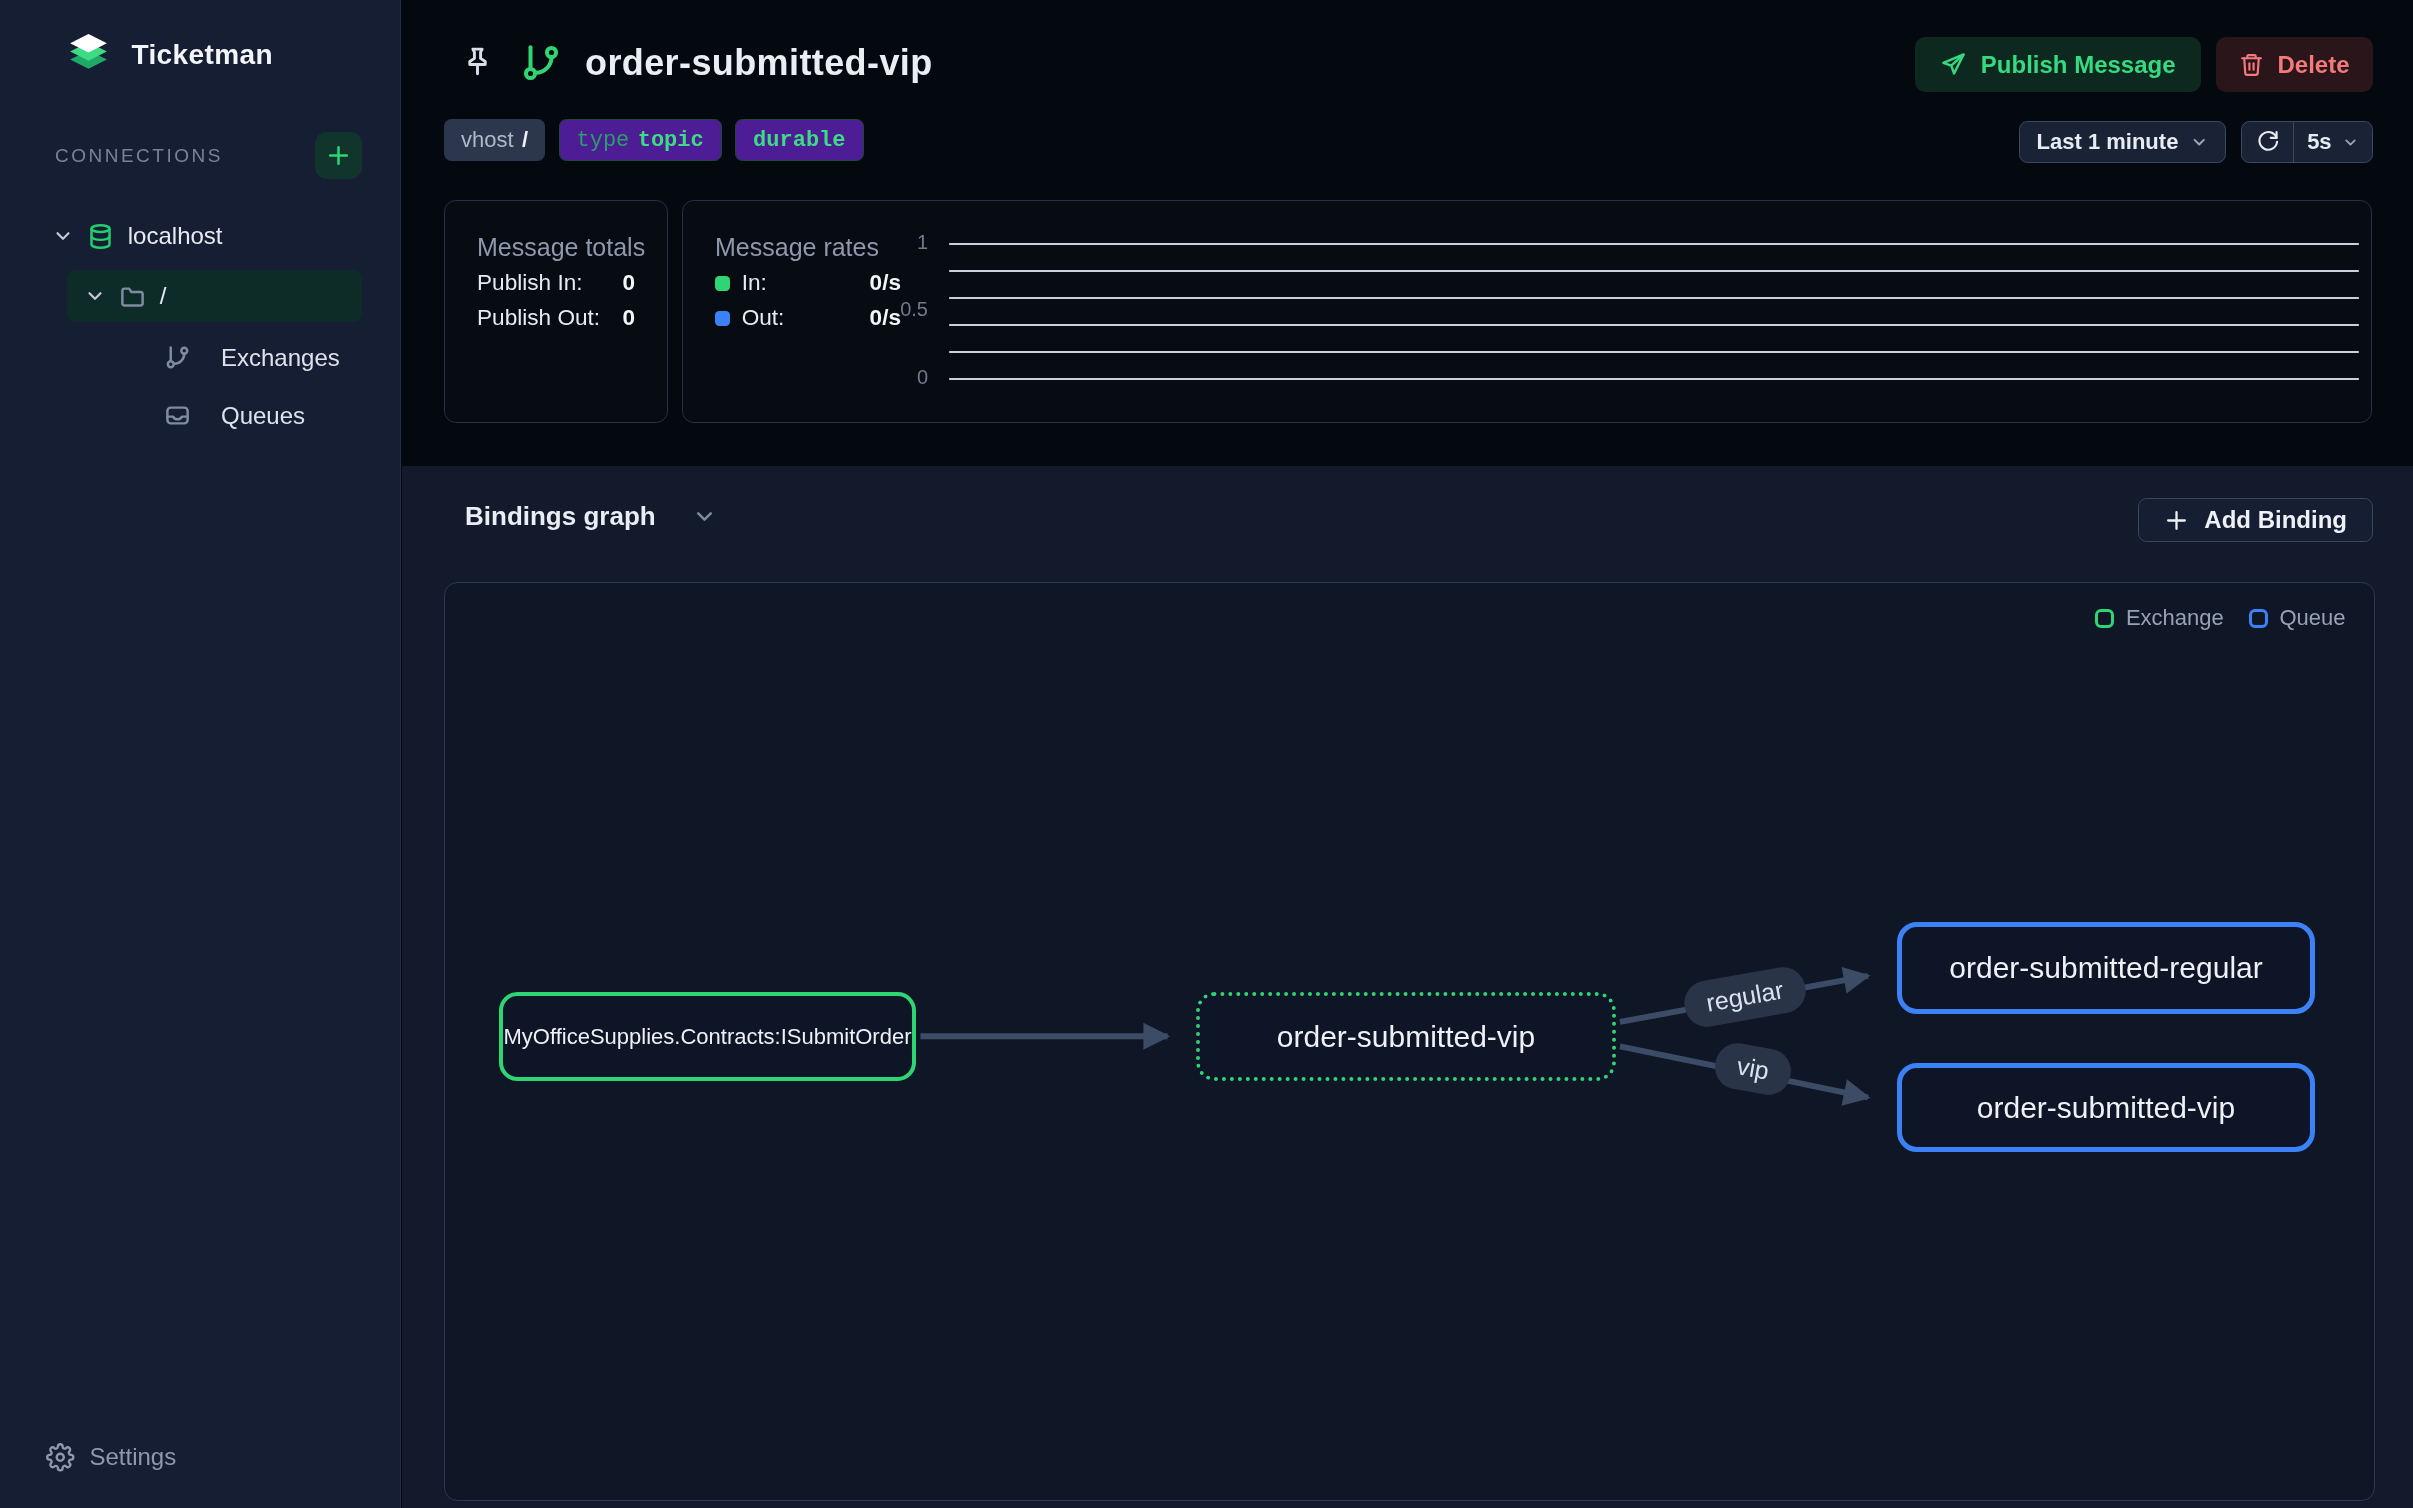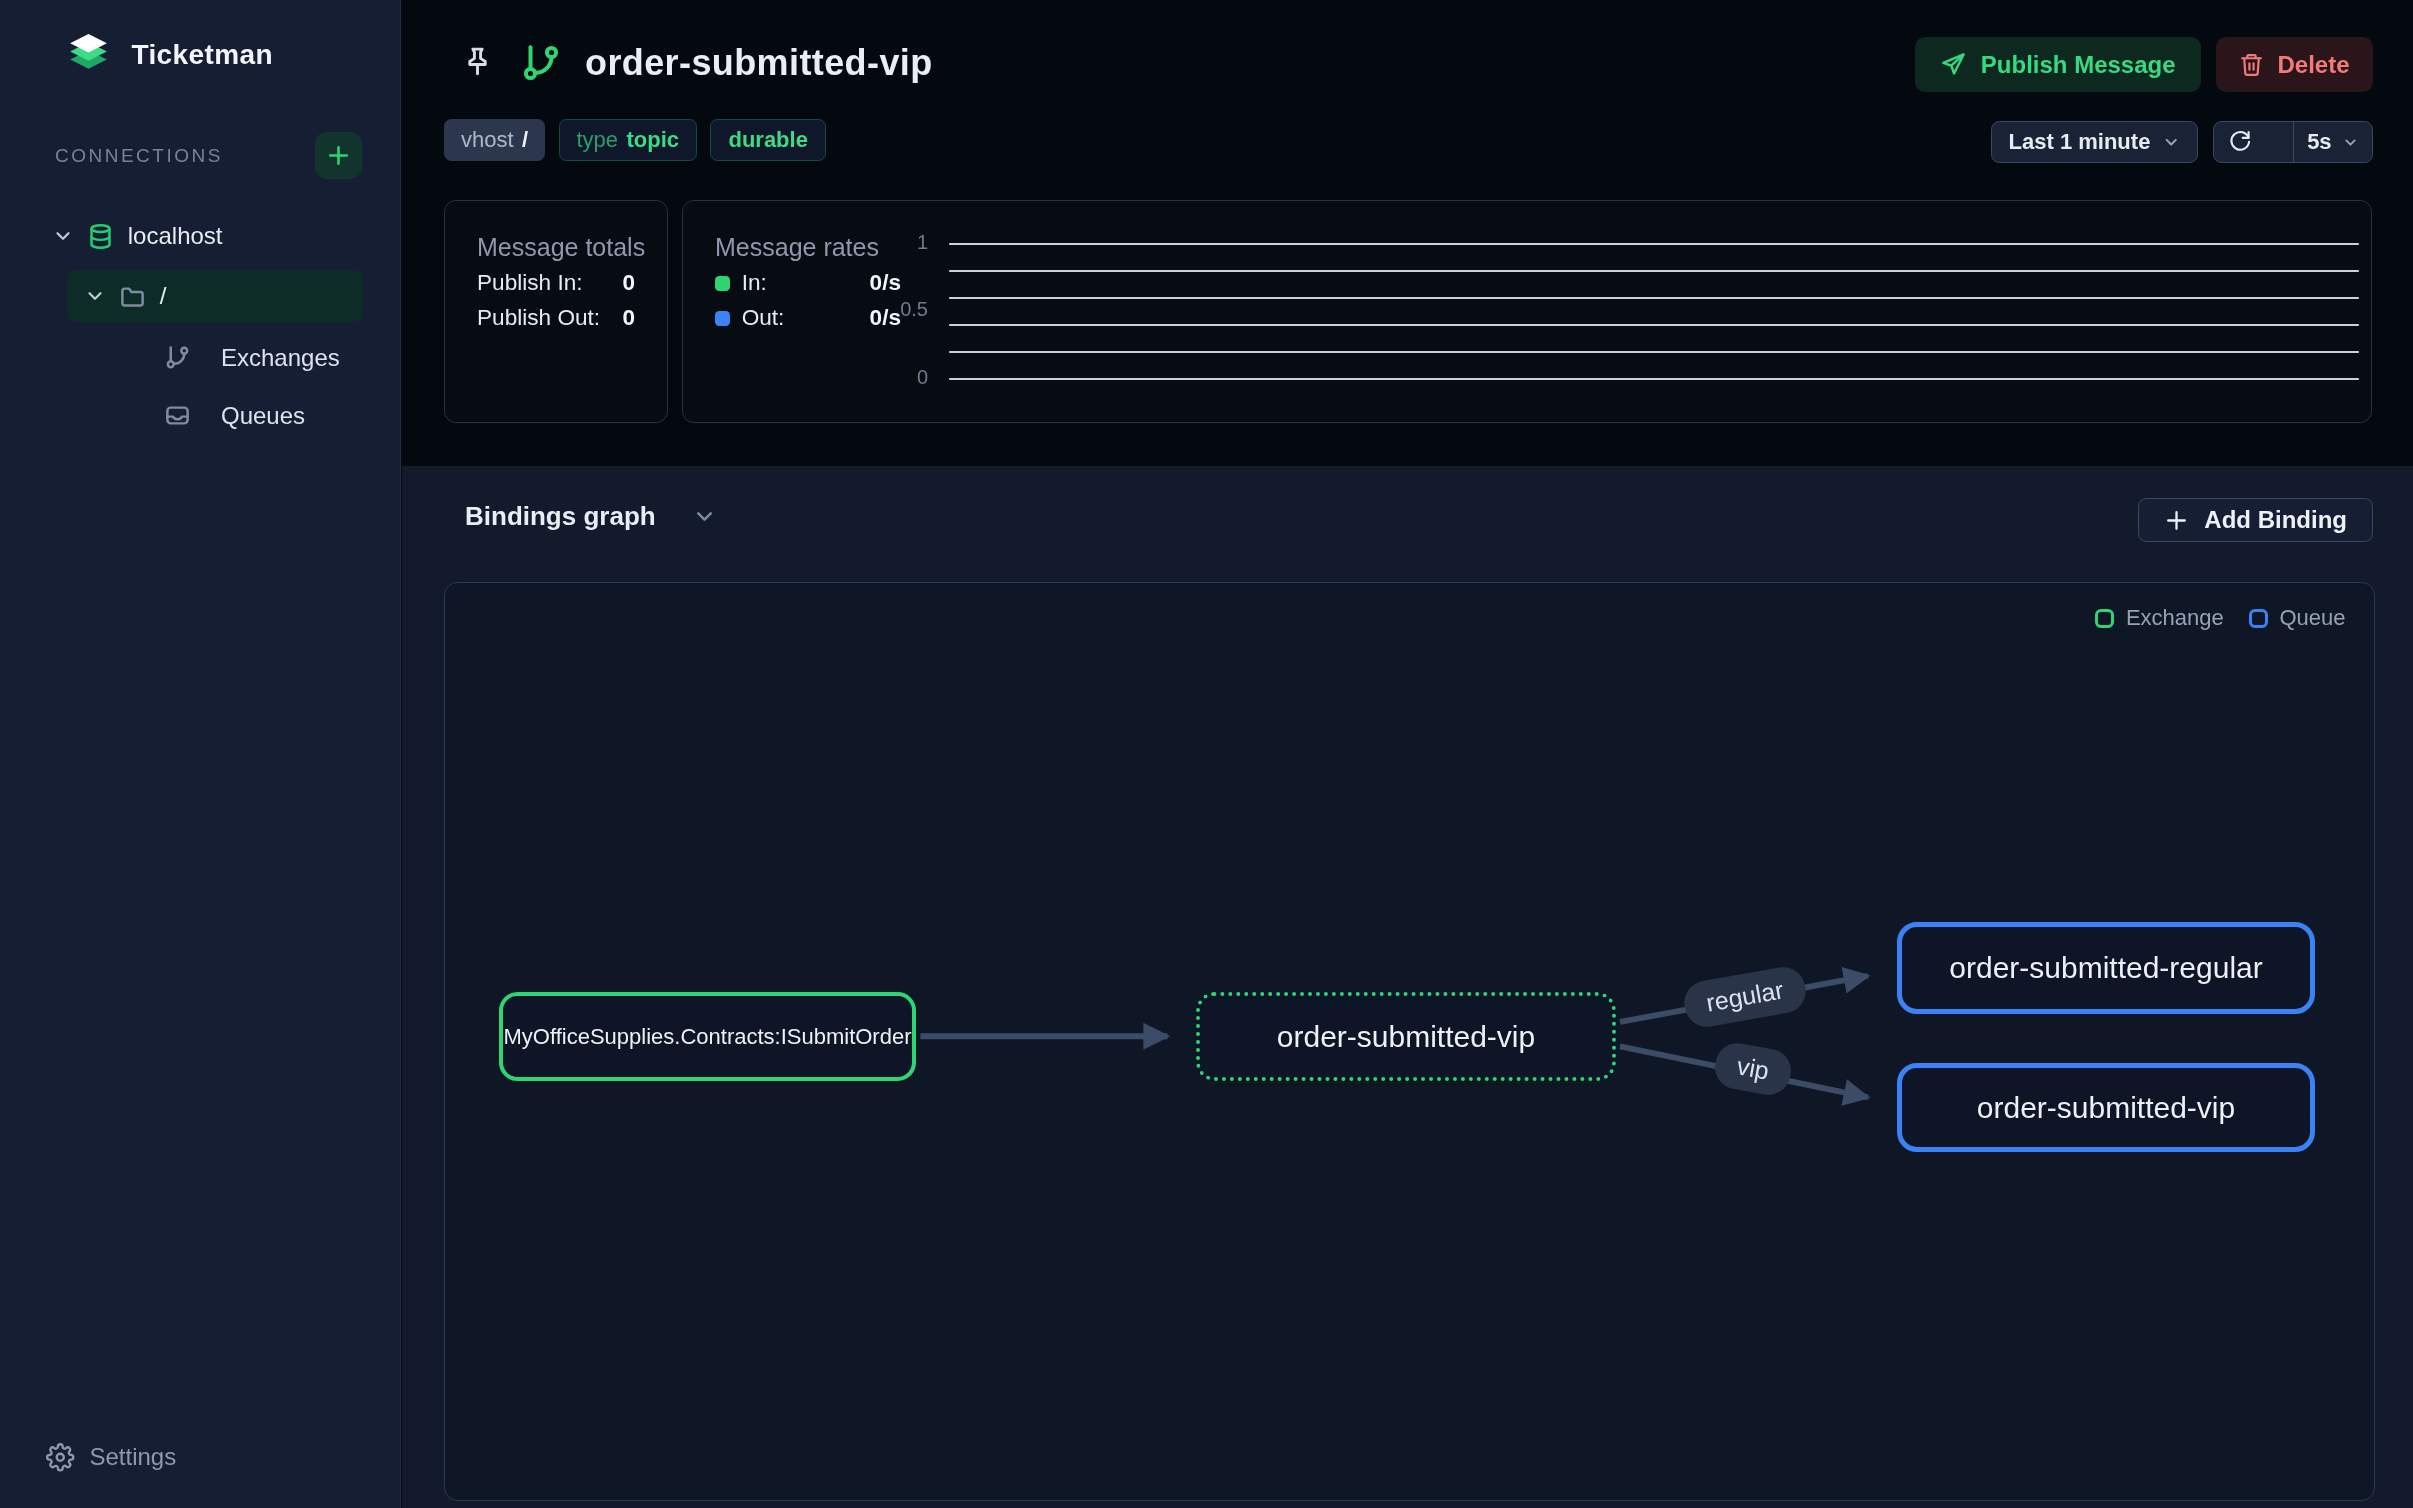--- a/index.html
+++ b/index.html
@@ -30,26 +30,26 @@
 
   .head-actions { position:absolute; right:40px; top:37px; display:flex; gap:15px; }
   .btn { display:flex; align-items:center; gap:13.4px; height:55px; border-radius:10px; font-size:24px; font-weight:bold; cursor:pointer; border:none; }
   .btn-publish { background:#0d291f; color:#35da81; padding:0 25px; }
   .btn-delete { background:#2a151b; color:#f47979; padding:0 23.5px; }
 
   .badges { position:absolute; left:42px; top:119px; display:flex; gap:13.4px; }
   .badge { height:42px; display:flex; align-items:center; gap:8.4px; padding:0 17px; border-radius:7.5px; font-size:22px; }
   .badge-vhost { background:#2c374d; }
   .badge-vhost .k { color:#aeb8c8; } .badge-vhost .v { color:#eef1f6; font-weight:bold; }
-  .badge-green { background:#0f172a; border:1.7px solid #1d4a37; }
+  .badge-green { background:#4c1d95; border:1.7px solid #1d4a37;font-family:Liberation Mono, monospace; }
   .badge-green .k { color:#2e9e68; } .badge-green .v { color:#3ddc84; font-weight:bold; }
 
   .time-controls { position:absolute; right:40px; top:121px; display:flex; gap:15px; }
   .select-btn { display:flex; align-items:center; gap:11.7px; height:42px; padding:0 17px; background:#1a2336; border:1.7px solid #3a4960; border-radius:8.4px; color:#e7ebf2; font-size:22px; font-weight:bold; cursor:pointer; }
-  .refresh-group { display:flex; align-items:stretch; height:42px; background:#1a2336; border:1.7px solid #3a4960; border-radius:8.4px; overflow:hidden;gap:28px; }
+  .refresh-group { display:flex; align-items:stretch; height:42px; background:#1a2336; border:1.7px solid #3a4960; border-radius:8.4px; overflow:hidden; }
   .refresh-seg { display:flex; align-items:center; padding:0 13.4px; cursor:pointer; }
   .refresh-seg + .refresh-seg { border-left:1.7px solid #3a4960; gap:10px; color:#e7ebf2; font-size:22px; font-weight:bold; }
 
   .card { position:absolute; top:200px; height:223px; border:1.7px solid #273149; border-radius:11.7px; background:rgba(255,255,255,0.015); }
   .card-totals { left:42px; width:224px; }
   .card-rates { left:280px; width:1690px; }
   .card-title { position:absolute; left:32px; top:32px; font-size:25px; color:#8e99ad; }
   .stat-row { position:absolute; left:32px; display:flex; align-items:center; font-size:22.6px; color:#e7ebf2; }
   .stat-val { position:absolute; font-size:22.6px; font-weight:bold; color:#f2f5fa; text-align:right; }
   .sw { width:15px; height:15px; border-radius:4.2px; display:inline-block; margin-right:11.7px; }

